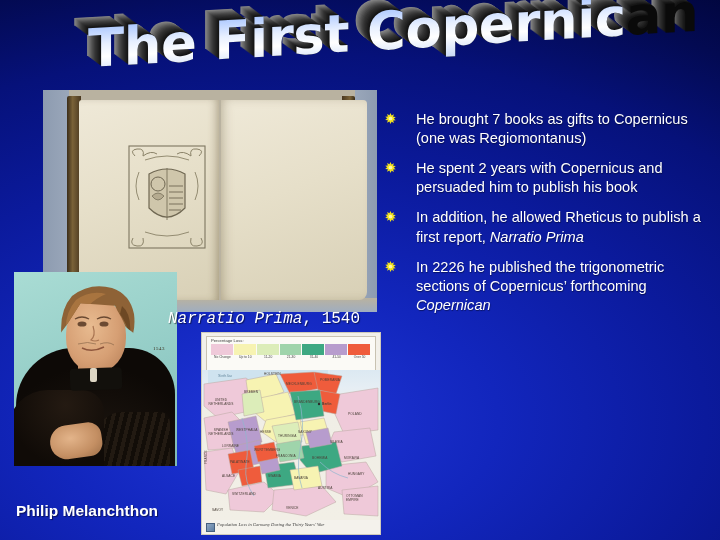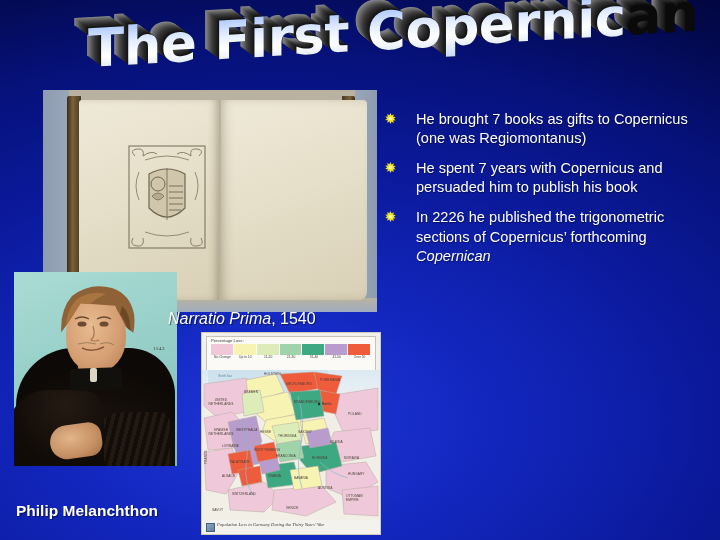--- a/index.html
+++ b/index.html
@@ -153,21 +153,21 @@
     font-family:"Liberation Serif", serif; font-style:italic;
     font-size:4.6px; color:#3a3a3a; line-height:1.5; }
   .mp-rlbl { position:absolute; font-size:3.2px; color:#4a4038;
     font-family:"Liberation Sans", sans-serif; letter-spacing:.1px;
     white-space:nowrap; }
 
   
   #narratio-caption {
     position:absolute; left:168px; top:310px;
     color:#ffffff; font-size:16px;
-    font-family:Liberation Sans, sans-serif;
+    font-family:Liberation Mono, monospace;
     white-space:nowrap;
     text-shadow: 1px 1px 1px rgba(0,0,0,.55);
   }
   #narratio-caption .it { font-style:italic; }
   #melanchthon-caption {
     position:absolute; left:16px; top:467px;
     color:#ffffff; font-weight:bold; font-size:15.5px;
     line-height:1.32;
     font-family:"Liberation Sans", sans-serif;
     text-shadow: 1px 1px 1px rgba(0,0,0,.5);
@@ -396,23 +396,32 @@
       <span class="txt hang"><span>He brought 7 books as gifts to Copernicus (one was Regiomontanus)</span></span>
     </div>
 
     <div class="bullet">
       <span class="star">
         <svg viewBox="0 0 20 20" width="11" height="11">
             <path fill="#f2e21c" d="M10 0l2 4.6 4.2-2.4-1.4 4.6 4.8.4-3.6 3.1 3.6 3.1-4.8.4 1.4 4.6-4.2-2.4L10 20l-2-4.6-4.2 2.4 1.4-4.6L.4 12.8 4 9.7.4 6.6l4.8-.4L3.8 1.6 8 4z"></path>
             <circle cx="10" cy="10" r="3.4" fill="#fff7a8"></circle>
           </svg>
       </span>
-      <span class="txt hang"><span>He spent 7 years with Copernicus and persuaded him to publish his book</span></span>
-    </div>
-
+      <span class="txt hang"><span>He spent 2 years with Copernicus and persuaded him to publish his book</span></span>
+    </div>
+
+    <div class="bullet">
+      <span class="star">
+        <svg viewBox="0 0 20 20" width="11" height="11">
+            <path fill="#f2e21c" d="M10 0l2 4.6 4.2-2.4-1.4 4.6 4.8.4-3.6 3.1 3.6 3.1-4.8.4 1.4 4.6-4.2-2.4L10 20l-2-4.6-4.2 2.4 1.4-4.6L.4 12.8 4 9.7.4 6.6l4.8-.4L3.8 1.6 8 4z"></path>
+            <circle cx="10" cy="10" r="3.4" fill="#fff7a8"></circle>
+          </svg>
+      </span>
+      <span class="txt hang"><span>In addition, he allowed Rheticus  to publish a first report, </span><span class="it">Narratio Prima</span></span>
+    </div>
 
 
     <div class="bullet">
       <span class="star">
         <svg viewBox="0 0 20 20" width="11" height="11">
             <path fill="#f2e21c" d="M10 0l2 4.6 4.2-2.4-1.4 4.6 4.8.4-3.6 3.1 3.6 3.1-4.8.4 1.4 4.6-4.2-2.4L10 20l-2-4.6-4.2 2.4 1.4-4.6L.4 12.8 4 9.7.4 6.6l4.8-.4L3.8 1.6 8 4z"></path>
             <circle cx="10" cy="10" r="3.4" fill="#fff7a8"></circle>
           </svg>
       </span>
       <span class="txt hang"><span>In 2226 he published the trigonometric sections of Copernicus’ forthcoming </span><span class="it">Copernican</span></span>

